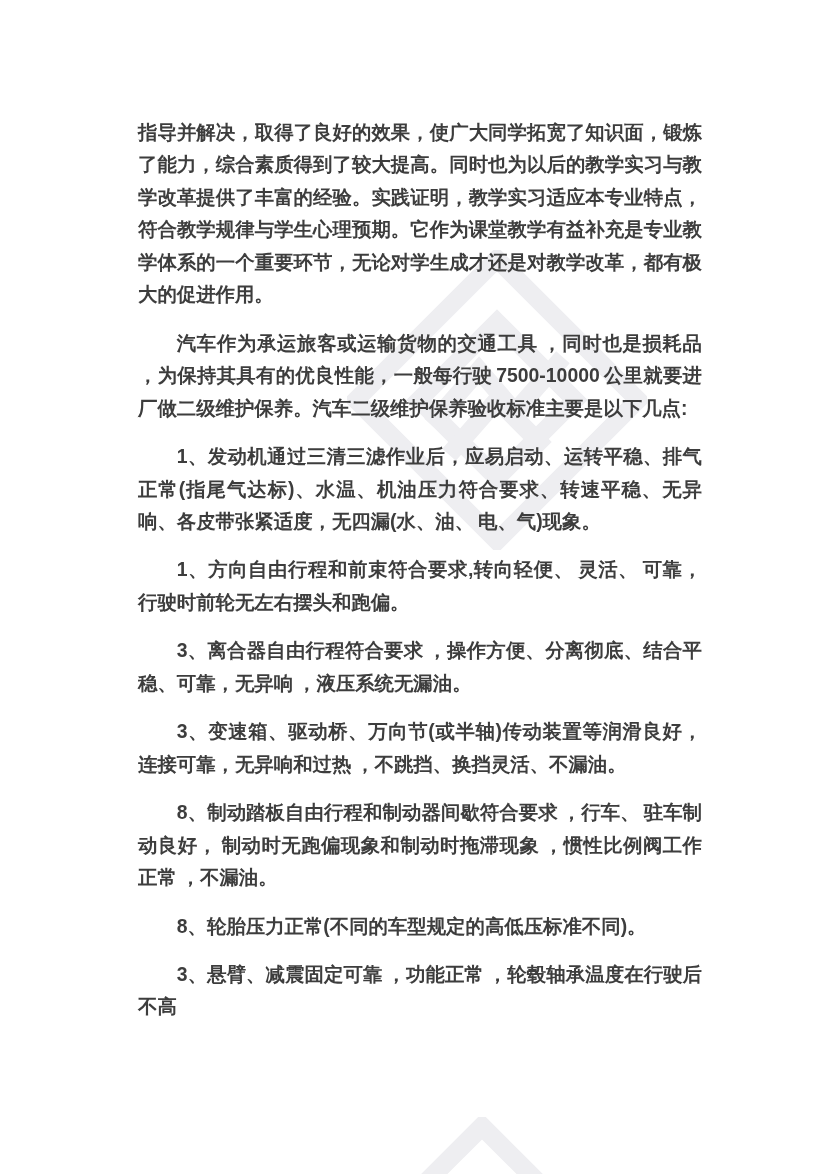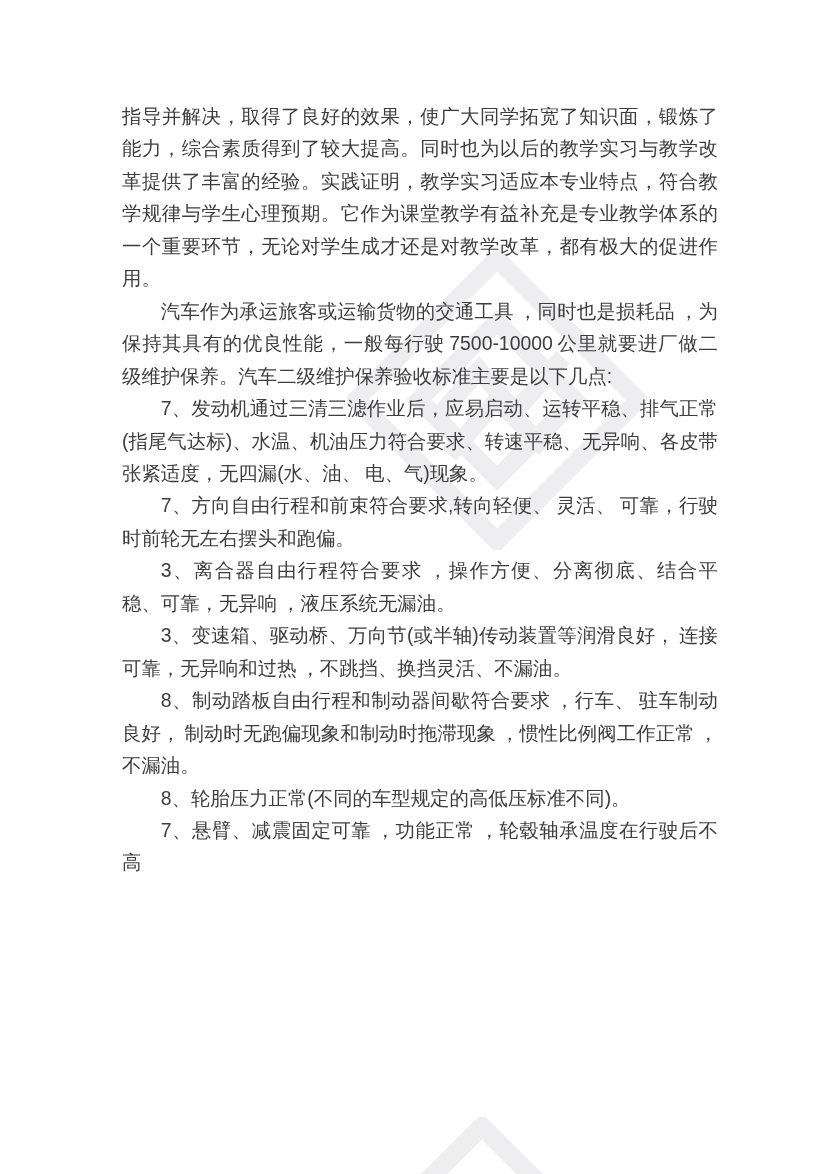--- a/index.html
+++ b/index.html
@@ -31,22 +31,23 @@
     top: 100px;
     width: 596px;
     z-index: 1;
     font-size: 19.4px;
     line-height: 32.45px;
     color: #3d3d3d;
     word-spacing: -1.5px;
     text-align: justify;
   }
   .content p {
-    margin: 0;
+    margin: 16px;
     padding: 0;
+    font-weight: bold;
   }
   .content p.indent {
     text-indent: 2em;
   }
 </style>
 </head>
 <body>
 
 <div class="page">
 
@@ -64,22 +65,22 @@
       <path d="M50 3 L97 50 L50 97 L3 50 Z"></path>
       <path d="M50 24 L76 50 L50 76 L24 50 Z"></path>
       <path d="M30 56 L44 40 L56 54 L70 38"></path>
       <path d="M36 66 L50 50 L64 64"></path>
     </g>
   </svg>
 
   <div class="content" id="document-body">
       <p>指导并解决，取得了良好的效果，使广大同学拓宽了知识面，锻炼了能力，综合素质得到了较大提高。同时也为以后的教学实习与教学改革提供了丰富的经验。实践证明，教学实习适应本专业特点，符合教学规律与学生心理预期。它作为课堂教学有益补充是专业教学体系的一个重要环节，无论对学生成才还是对教学改革，都有极大的促进作用。</p>
       <p class="indent">汽车作为承运旅客或运输货物的交通工具 ，同时也是损耗品 ，为保持其具有的优良性能，一般每行驶 7500-10000 公里就要进厂做二级维护保养。汽车二级维护保养验收标准主要是以下几点:</p>
-      <p class="indent">7、发动机通过三清三滤作业后，应易启动、运转平稳、排气正常(指尾气达标)、水温、机油压力符合要求、转速平稳、无异响、各皮带张紧适度，无四漏(水、油、 电、气)现象。</p>
-      <p class="indent">7、方向自由行程和前束符合要求,转向轻便、 灵活、 可靠，行驶时前轮无左右摆头和跑偏。</p>
+      <p class="indent">1、发动机通过三清三滤作业后，应易启动、运转平稳、排气正常(指尾气达标)、水温、机油压力符合要求、转速平稳、无异响、各皮带张紧适度，无四漏(水、油、 电、气)现象。</p>
+      <p class="indent">1、方向自由行程和前束符合要求,转向轻便、 灵活、 可靠，行驶时前轮无左右摆头和跑偏。</p>
       <p class="indent">3、离合器自由行程符合要求 ，操作方便、分离彻底、结合平稳、可靠，无异响 ，液压系统无漏油。</p>
       <p class="indent">3、变速箱、驱动桥、万向节(或半轴)传动装置等润滑良好， 连接可靠，无异响和过热 ，不跳挡、换挡灵活、不漏油。</p>
       <p class="indent">8、制动踏板自由行程和制动器间歇符合要求 ，行车、 驻车制动良好， 制动时无跑偏现象和制动时拖滞现象 ，惯性比例阀工作正常 ，不漏油。</p>
       <p class="indent">8、轮胎压力正常(不同的车型规定的高低压标准不同)。</p>
-      <p class="indent">7、悬臂、减震固定可靠 ，功能正常 ，轮毂轴承温度在行驶后不高</p>
+      <p class="indent">3、悬臂、减震固定可靠 ，功能正常 ，轮毂轴承温度在行驶后不高</p>
     </div>
 
 </div>
 
 </body></html>

